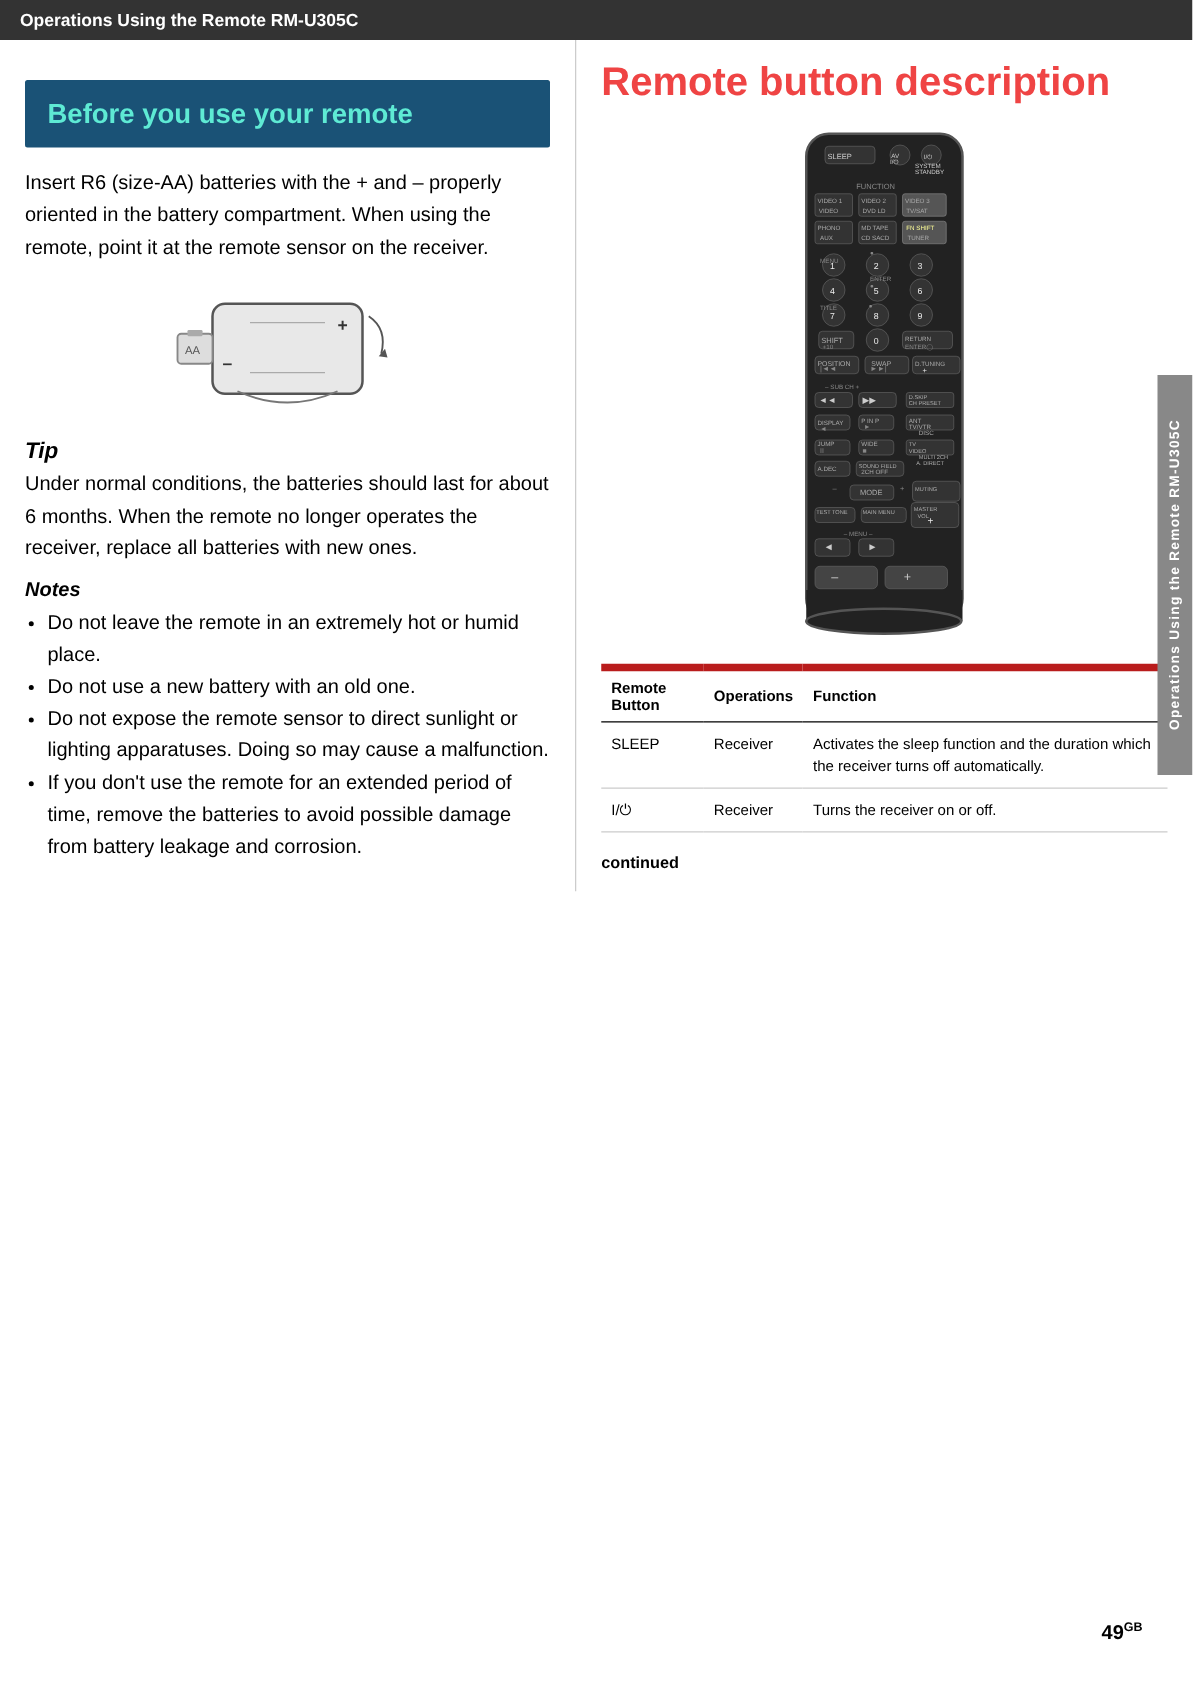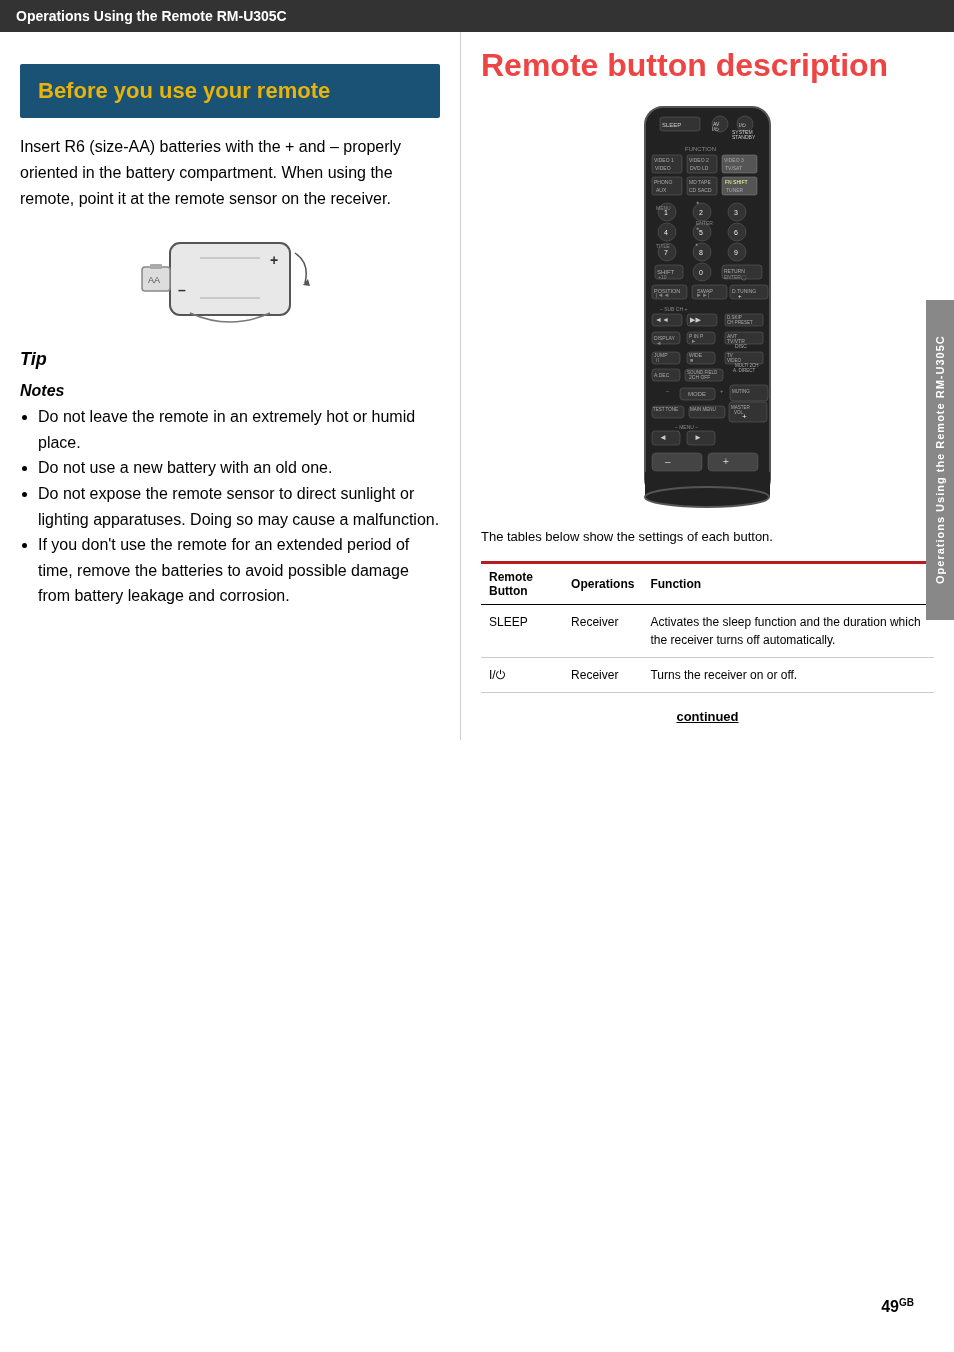--- a/index.html
+++ b/index.html
@@ -72,21 +72,21 @@
       font-style: italic;
       margin-bottom: 6px;
     }
     .area-code-section p {
       font-size: 12px;
       line-height: 1.5;
     }
 
     .blue-box {
       background: #1a5276;
-      color: #eab308;
+      color: #5eead4;
       padding: 14px 18px;
       margin: 16px 0;
       border-radius: 2px;
     }
     .blue-box h2 {
       font-size: 22px;
       font-weight: bold;
       line-height: 1.2;
     }
 
@@ -151,21 +151,21 @@
     .btn-table {
       width: 100%;
       border-collapse: collapse;
       font-size: 12px;
       margin-top: 14px;
     }
     .btn-table th {
       font-weight: bold;
       font-size: 12px;
       padding: 6px 8px;
-      border-top: 3px solid #b91c1c;
+      border-top: 6px solid #b91c1c;
       border-bottom: 1px solid #000;
       text-align: left;
       background: #fff;
     }
     .btn-table td {
       padding: 8px 8px;
       vertical-align: top;
       border-bottom: 1px solid #ccc;
       font-size: 12px;
       line-height: 1.5;
@@ -186,25 +186,24 @@
       bottom: 36px;
       right: 40px;
       font-size: 16px;
       font-weight: bold;
     }
     .page-number sup {
       font-size: 10px;
     }
 
     .continued-label {
-      text-align: center;
+      text-align: left;
       font-size: 13px;
       font-weight: bold;
       margin-top: 16px;
-      text-decoration: underline;
     }
 
   </style>
 </head>
 <body>
 
 <div class="header-bar">
   <span>Operations Using the Remote RM-U305C</span>
 </div>
 
@@ -241,20 +240,21 @@
 
         <path d="M50,90 Q90,108 130,90" stroke="#777" stroke-width="1.5" fill="none"></path>
 
         <path d="M155,30 Q170,40 165,60" stroke="#555" stroke-width="1.5" fill="none"></path>
         <polygon points="163,62 168,56 170,63" fill="#555"></polygon>
       </svg>
     </div>
 
     <div class="tip-section">
       <div class="tip-label">Tip</div>
+      <p class="body-text">Under normal conditions, the batteries should last for about 6 months. When the remote no longer operates the receiver, replace all batteries with new ones.</p>
     </div>
 
     <div>
       <div class="notes-label">Notes</div>
       <ul class="notes-list">
         <li>Do not leave the remote in an extremely hot or humid place.</li>
         <li>Do not use a new battery with an old one.</li>
         <li>Do not expose the remote sensor to direct sunlight or lighting apparatuses. Doing so may cause a malfunction.</li>
         <li>If you don't use the remote for an extended period of time, remove the batteries to avoid possible damage from battery leakage and corrosion.</li>
       </ul>
@@ -417,21 +417,20 @@
         <rect x="22" y="356" width="50" height="18" rx="4" fill="#444" stroke="#666" stroke-width="0.5"></rect>
         <text x="35" y="368" font-size="10" fill="#ccc">–</text>
         <rect x="78" y="356" width="50" height="18" rx="4" fill="#444" stroke="#666" stroke-width="0.5"></rect>
         <text x="93" y="368" font-size="10" fill="#ccc">+</text>
 
         <rect x="15" y="375" width="125" height="25" rx="0" fill="#222" stroke="none"></rect>
         <ellipse cx="77" cy="400" rx="62" ry="10" fill="#222" stroke="#555" stroke-width="2"></ellipse>
       </svg>
     </div>
 
-    <p class="table-intro">The tables below show the settings of each button.</p>
 
     <table class="btn-table">
       <thead>
         <tr>
           <th>Remote Button</th>
           <th>Operations</th>
           <th>Function</th>
         </tr>
       </thead>
       <tbody>

